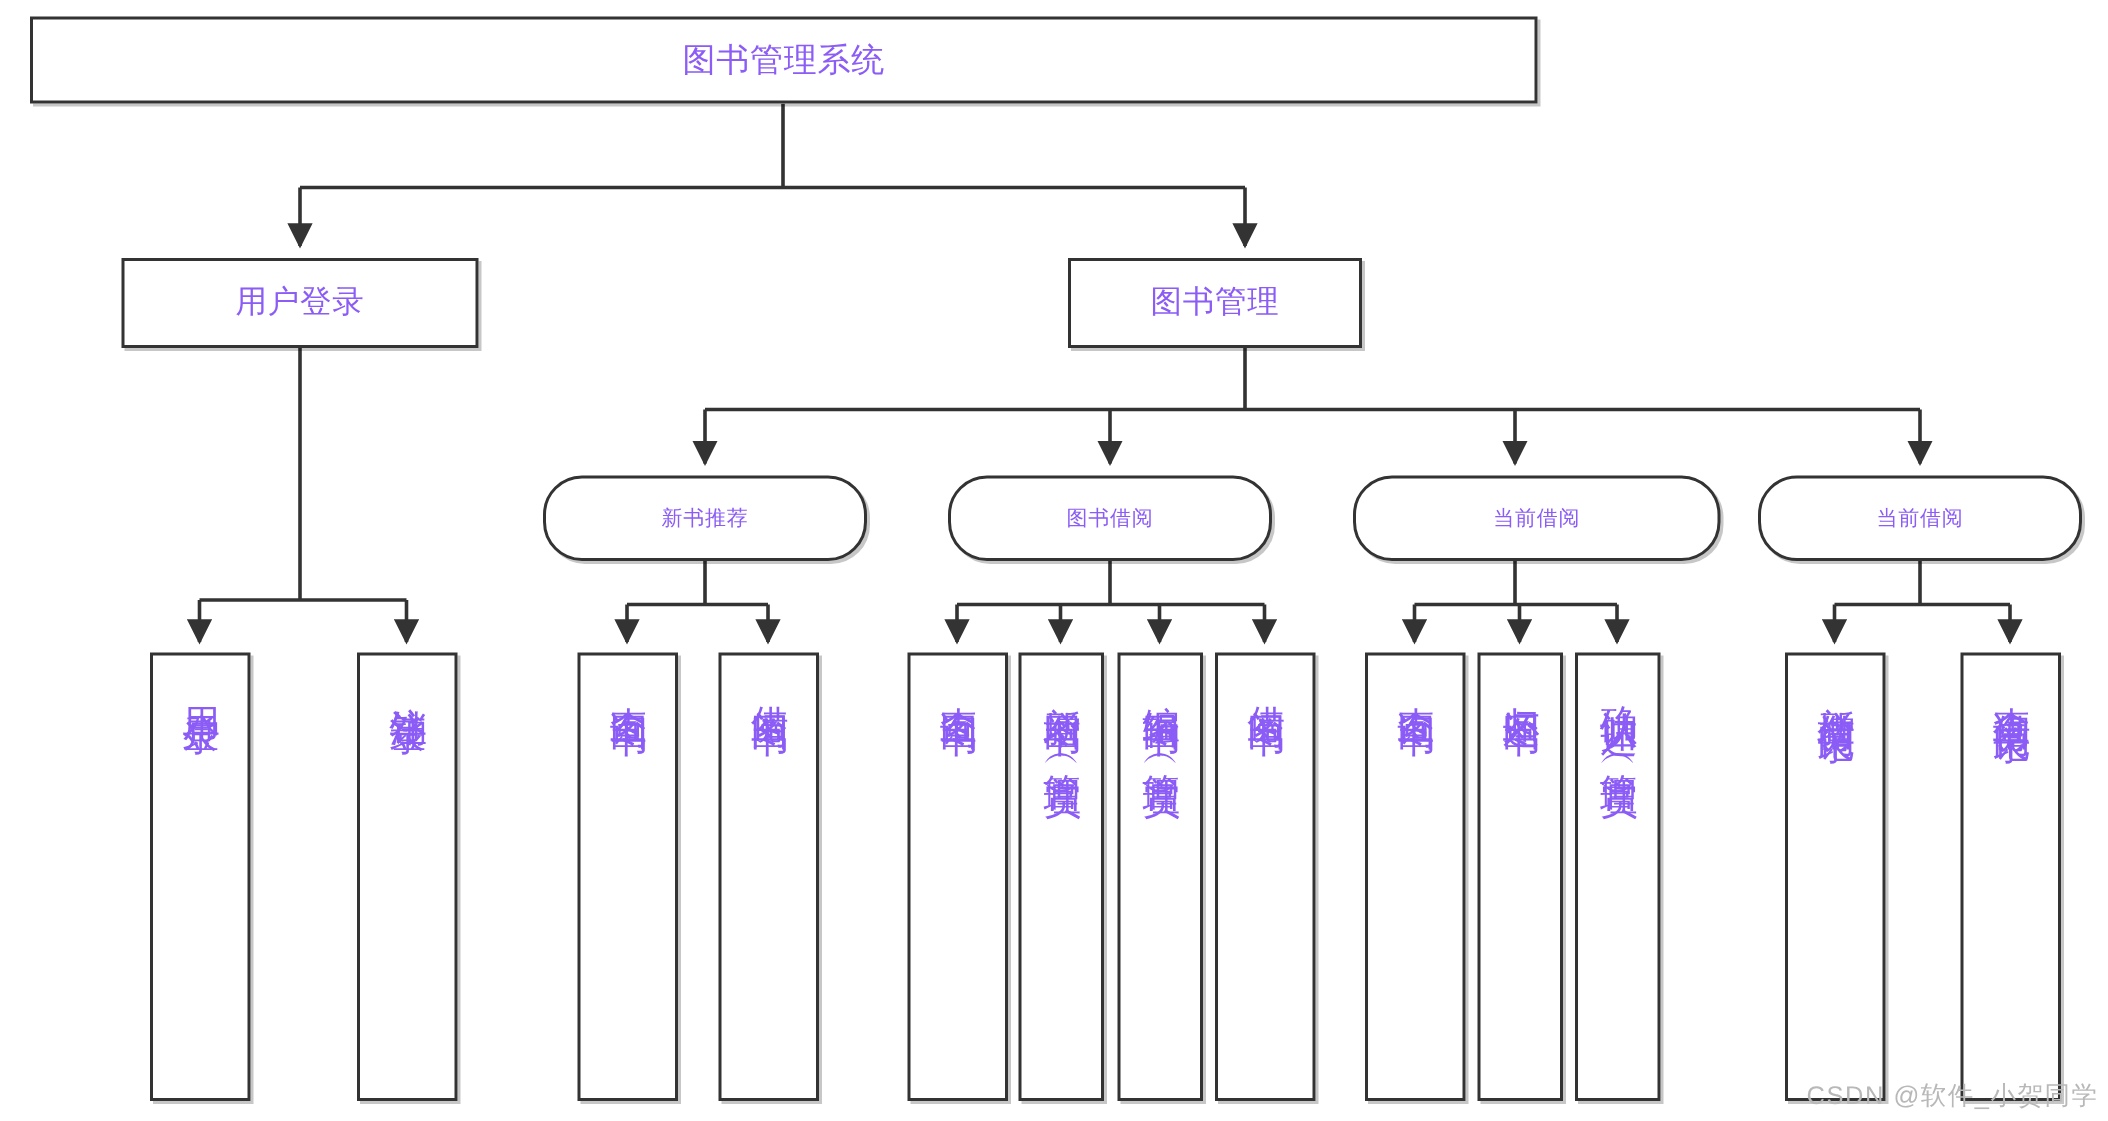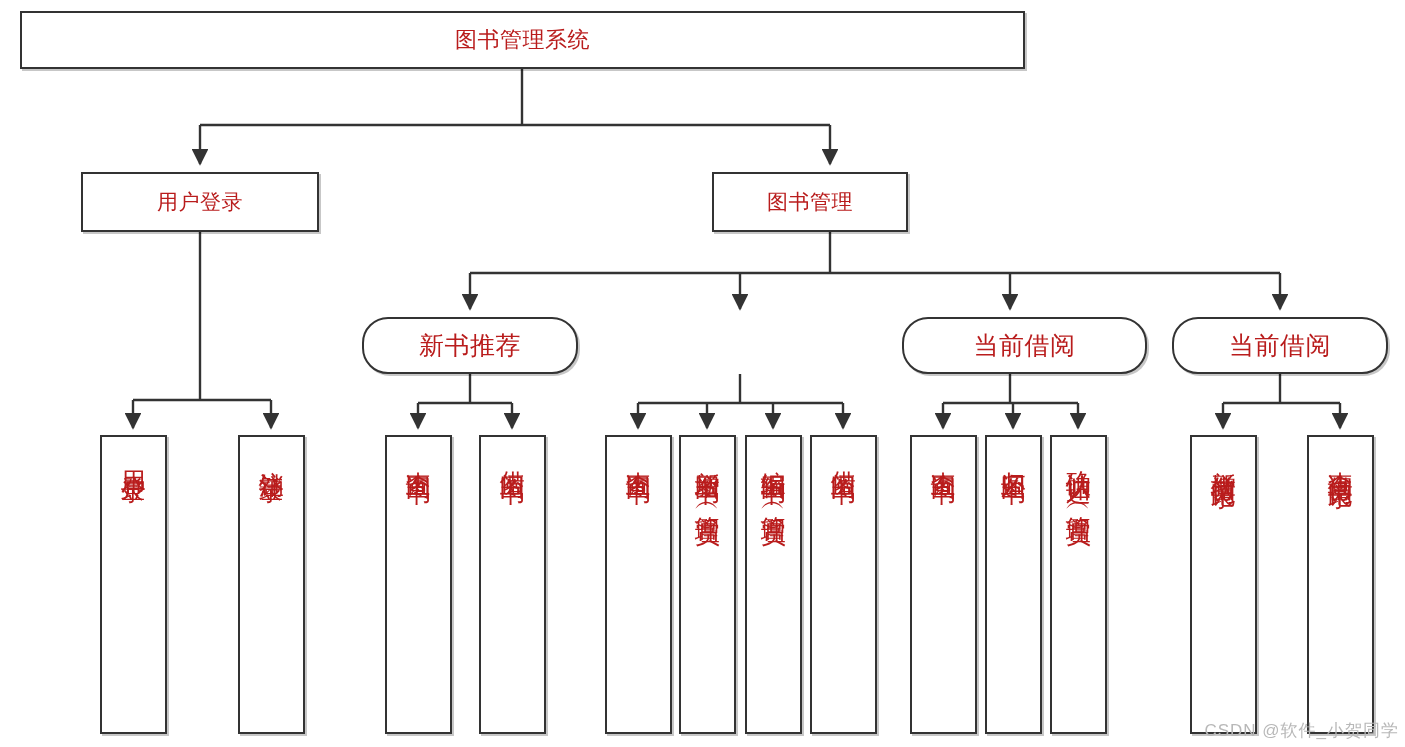--- a/index.html
+++ b/index.html
@@ -24,36 +24,36 @@
   }
   .node{
     position:absolute;
     box-sizing:border-box;
     background:#ffffff;
     border:2px solid #333333;
     box-shadow:2px 2px 0 0 rgba(0,0,0,0.22);
     display:flex;
     align-items:center;
     justify-content:center;
-    color:#b91c1c;
+    color:#8b5cf6;
     z-index:2;
   }
   .node .label{
     display:block;
     white-space:pre-line;
     text-align:center;
     line-height:1.25;
     letter-spacing:0.5px;
   }
   
   .lvl0{font-size:22px;}
   
   .lvl1{font-size:21px;}
   
-  .lvl2{font-size:25px;border-radius:26px;}
+  .lvl2{font-size:14px;border-radius:26px;}
   
   .leaf{
     align-items:flex-start;
     justify-content:center;
     padding-top:14px;
   }
   .leaf .label{
     writing-mode:vertical-rl;
     text-orientation:upright;
     font-size:25px;
@@ -136,20 +136,23 @@
   <div class="node lvl1" style="left: 81px; top: 172px; width: 238px; height: 60px;">
     <span class="label">用户登录</span>
   </div>
   <div class="node lvl1" style="left: 712px; top: 172px; width: 196px; height: 60px;">
     <span class="label">图书管理</span>
   </div>
 
   <div class="node lvl2" style="left: 362px; top: 317px; width: 216px; height: 57px;">
     <span class="label">新书推荐</span>
   </div>
+  <div class="node lvl2" style="left: 632px; top: 317px; width: 216px; height: 57px;">
+    <span class="label">图书借阅</span>
+  </div>
   <div class="node lvl2" style="left: 902px; top: 317px; width: 245px; height: 57px;">
     <span class="label">当前借阅</span>
   </div>
   <div class="node lvl2" style="left: 1172px; top: 317px; width: 216px; height: 57px;">
     <span class="label">当前借阅</span>
   </div>
 
   <div class="node leaf" style="left: 100px; top: 435px; width: 67px; height: 299px;">
     <span class="label">用户登录</span>
   </div>

